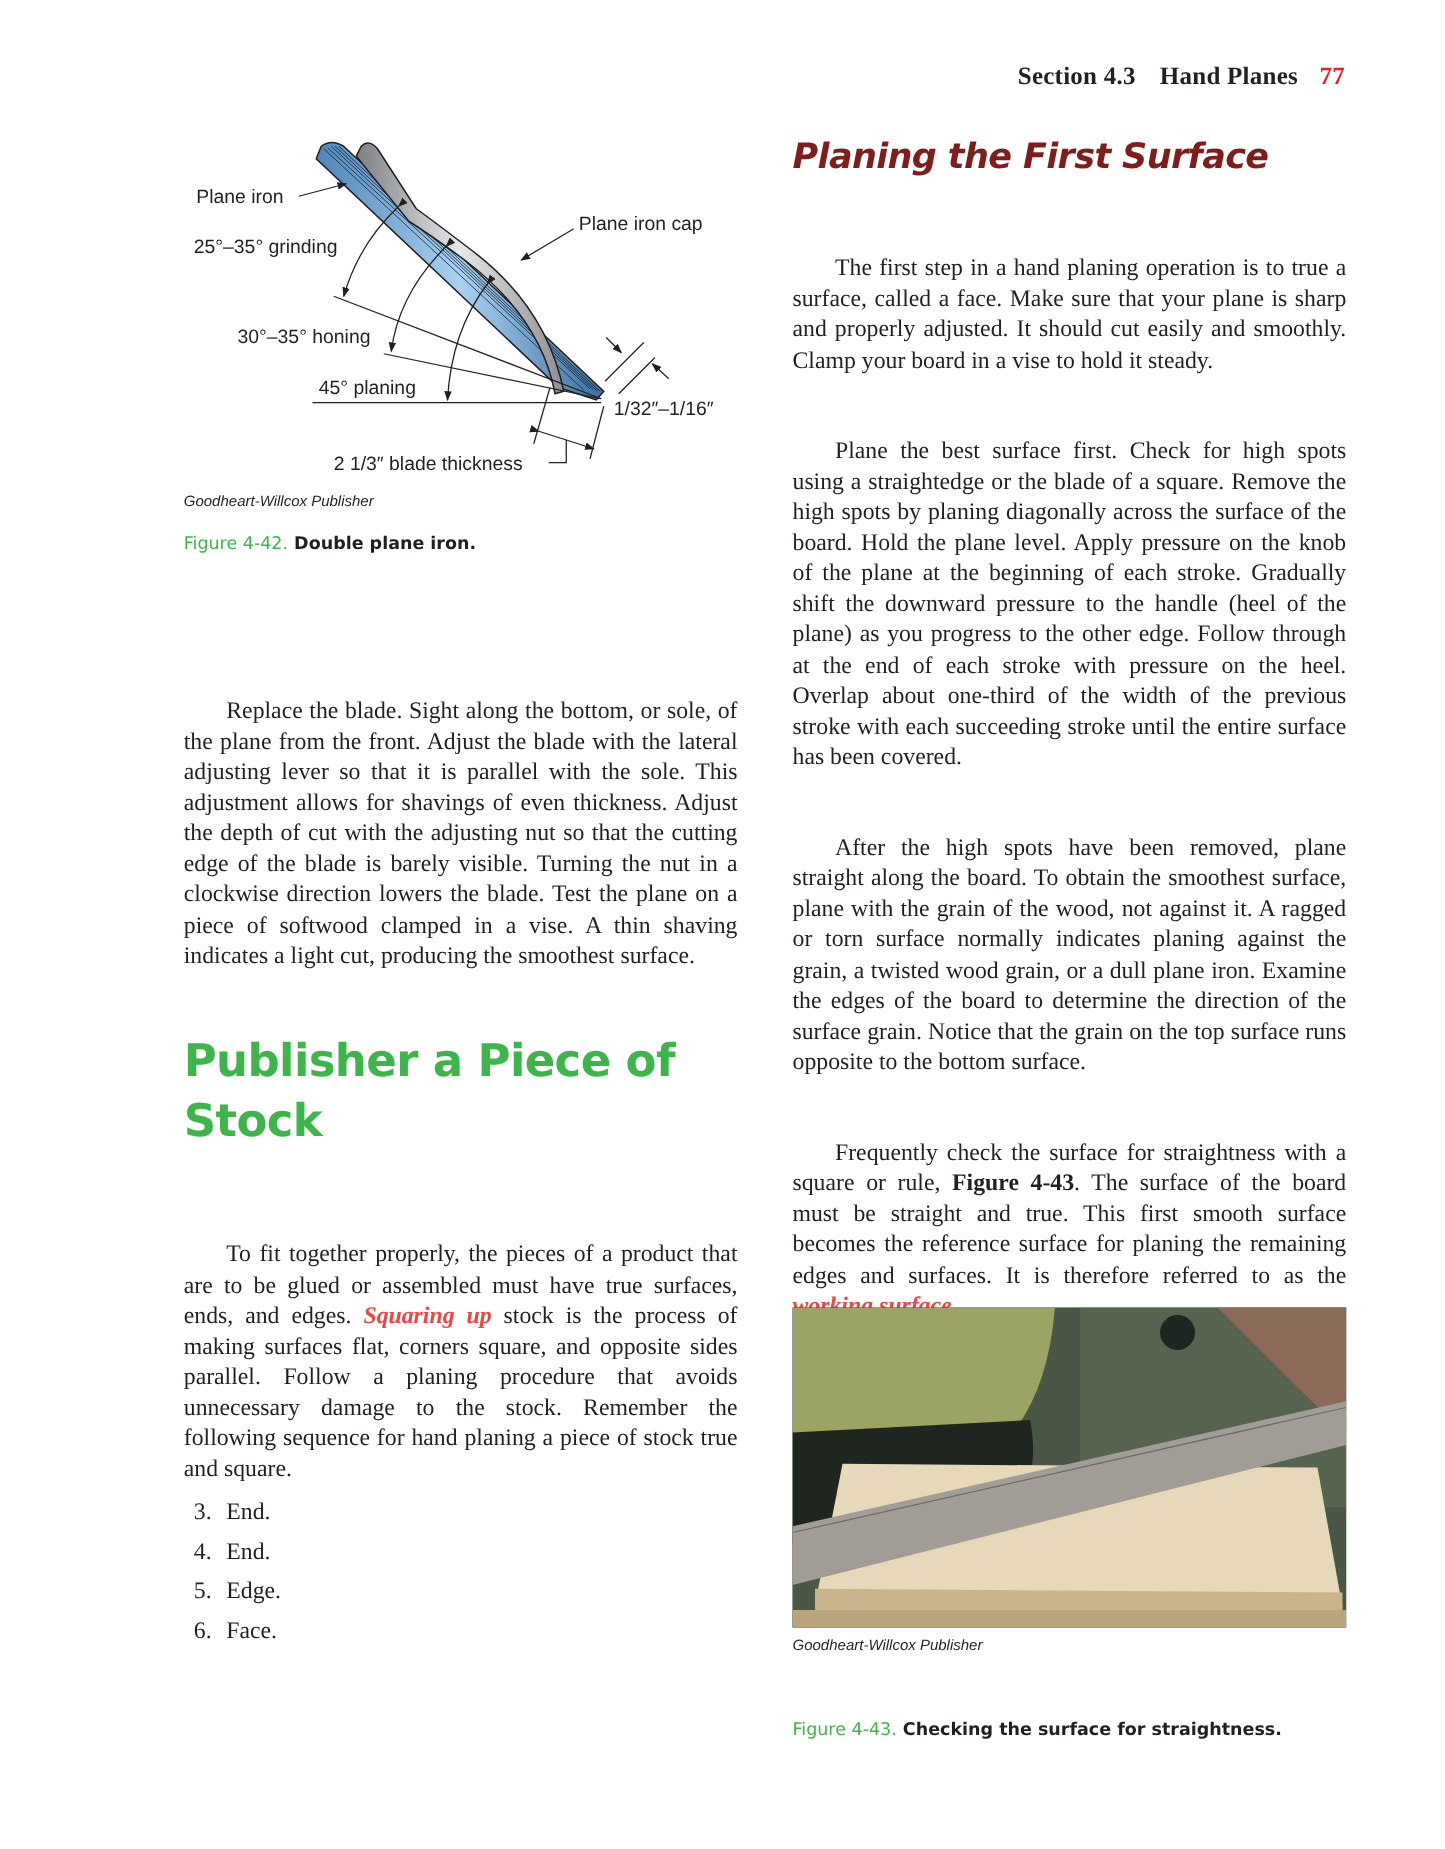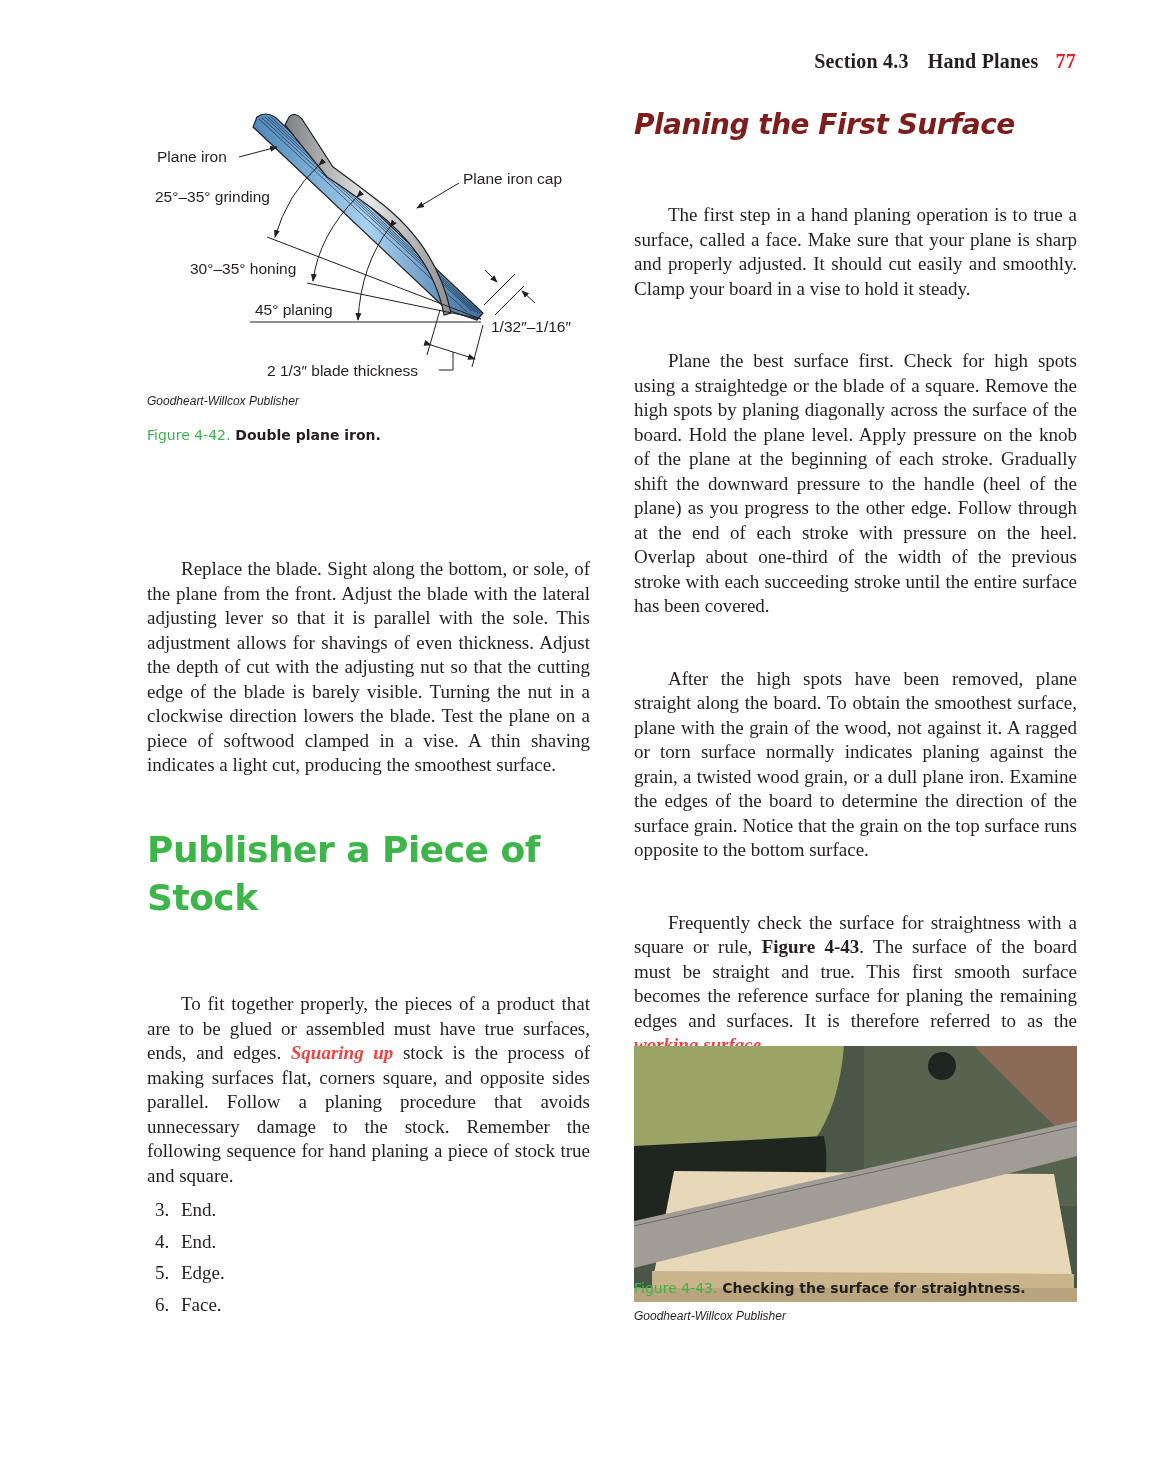--- a/index.html
+++ b/index.html
@@ -140,16 +140,16 @@
     <path d="M340,0 L443,0 L443,100 Q420,80 400,60 Q370,30 340,0 Z" fill="#8b6a58"></path>
     <path d="M40,125 L420,128 L440,240 L18,238 Z" fill="#e6d8b8"></path>
     <path d="M18,225 L440,228 L440,245 L18,242 Z" fill="#c9b48c"></path>
     <path d="M0,175 L443,75 L443,110 L0,222 Z" fill="#a19d96"></path>
     <path d="M0,180 L443,80" stroke="#6c6a67" stroke-width="1"></path>
     <rect x="0" y="242" width="443" height="14" fill="#b8a57e"></rect>
   </svg>
 </div>
 
 <div class="credit" style="position:absolute; left:634px; top:1309px; width:443px;">Goodheart-Willcox Publisher</div>
-<div class="caption" style="position:absolute; left:634px; top:1280px;">
+<div class="caption" style="position:absolute; left:634px; top:1376px;">
   <span class="fignum">Figure 4-43.</span>
   <span>Checking the surface for straightness.</span>
 </div>
 
 </body></html>

